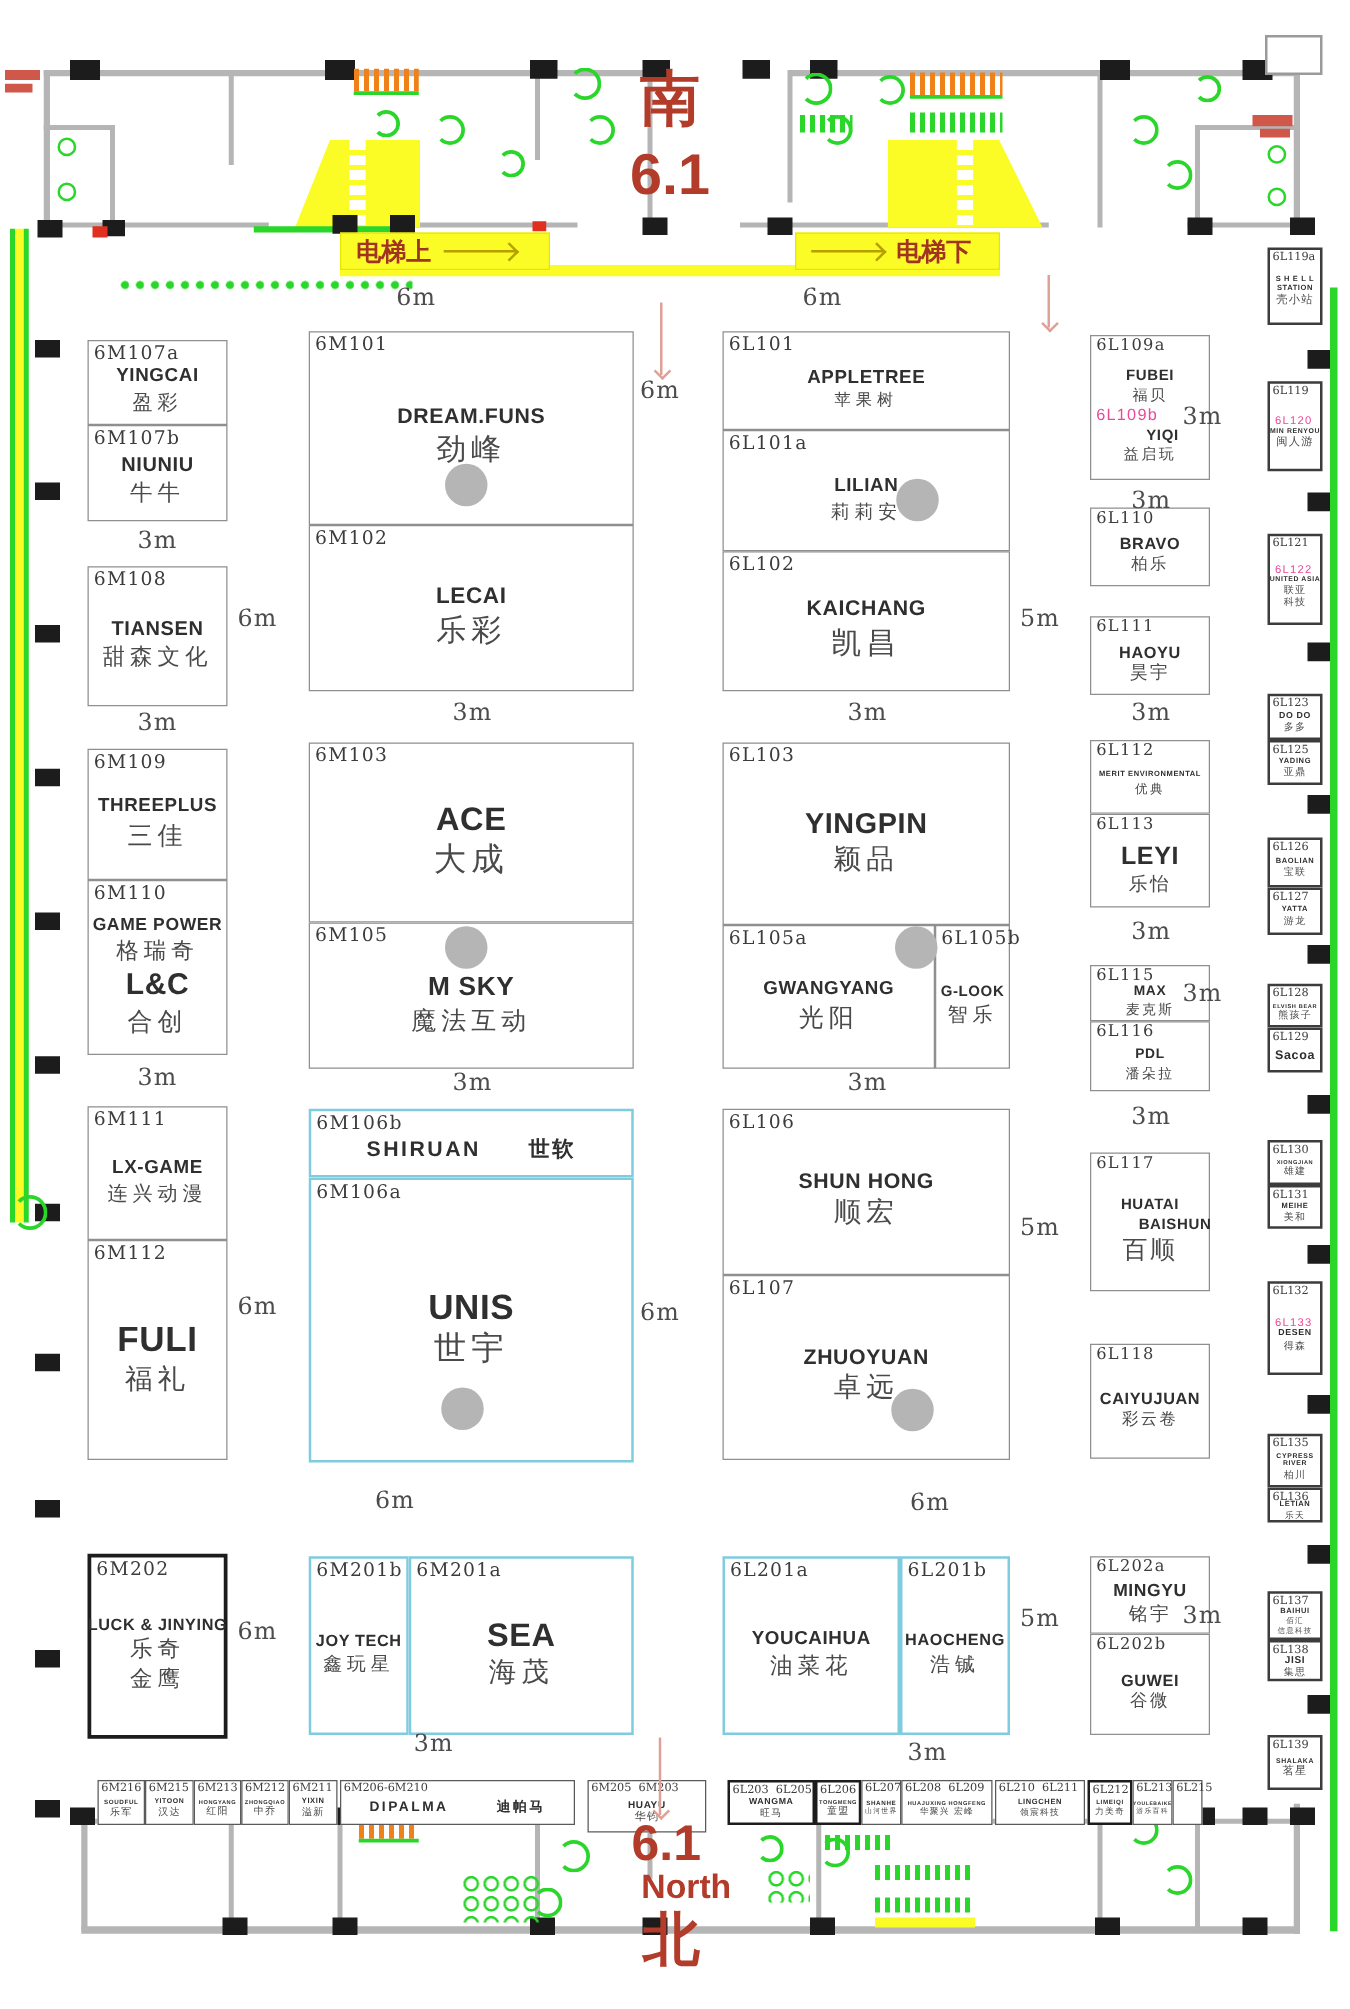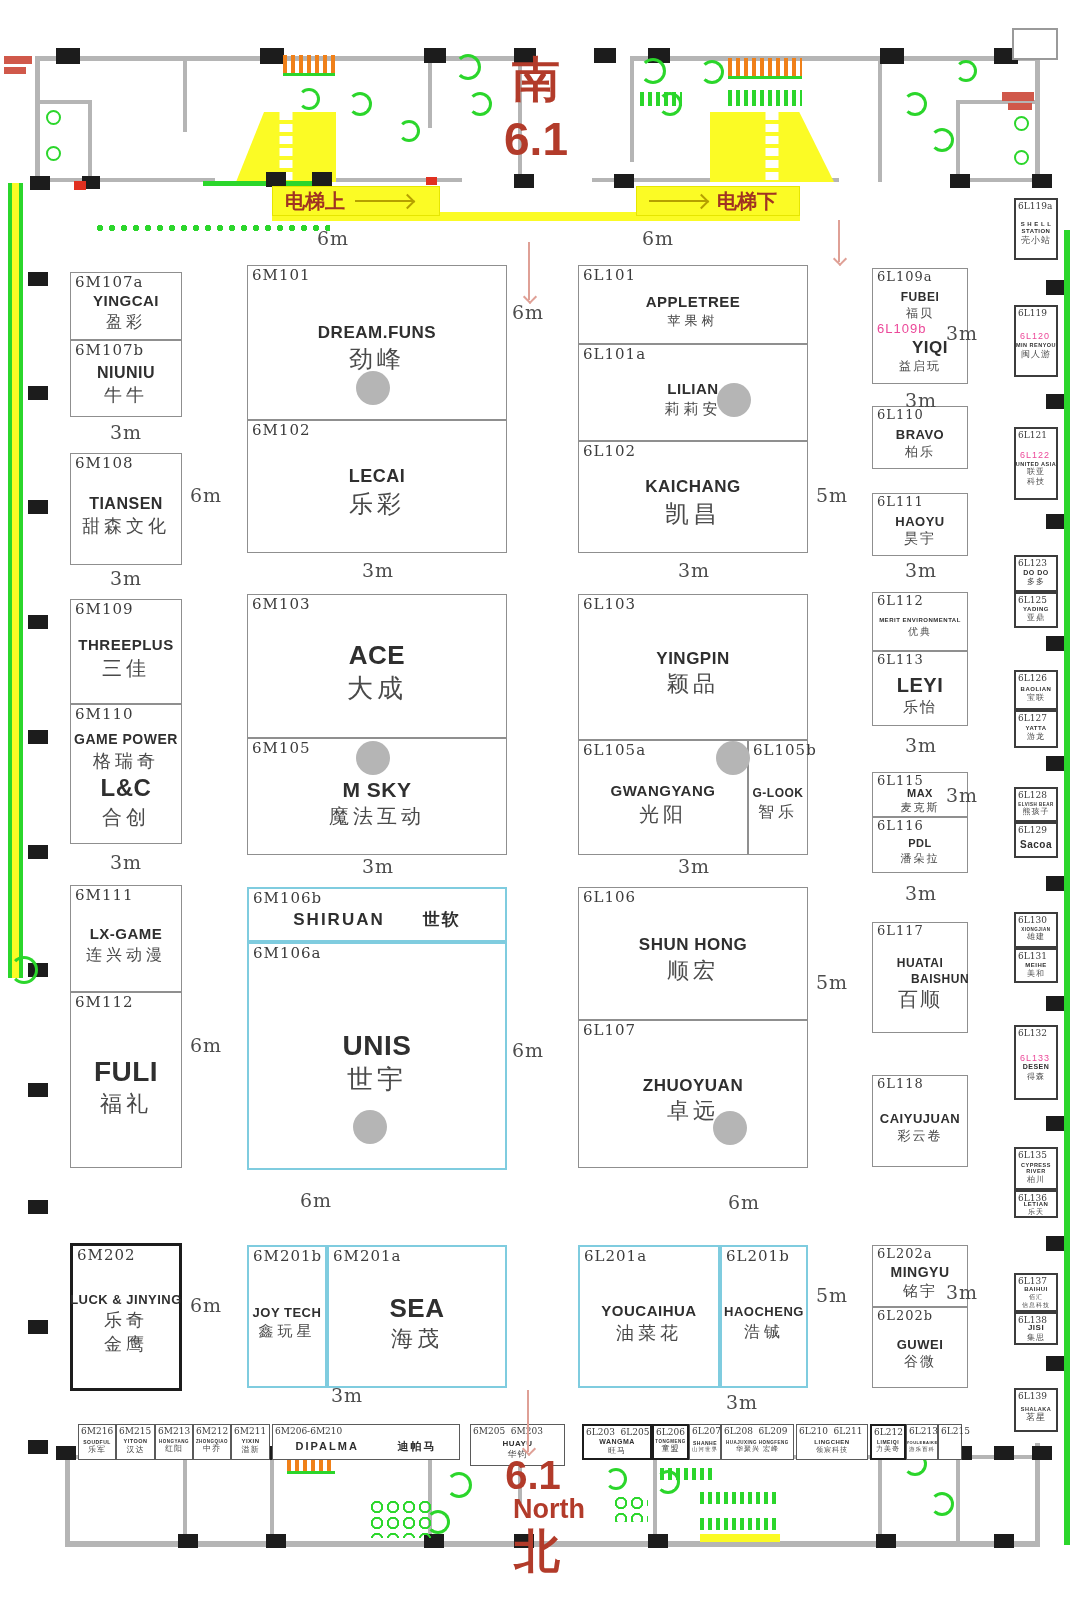--- a/index.html
+++ b/index.html
@@ -324,21 +324,21 @@
       <div class="booth n" style="left: 578px; top: 441px; width: 230px; height: 112px;">
         <div class="bid">6L102</div>
         <div class="bc">
           <div class="ln e" style="font-size: 17px;">KAICHANG</div>
           <div class="ln z" style="font-size: 24px;">凯昌</div>
         </div>
       </div>
       <div class="booth n" style="left: 578px; top: 594px; width: 230px; height: 146px;">
         <div class="bid">6L103</div>
         <div class="bc">
-          <div class="ln e" style="font-size: 17px;">YINGPIN</div>
+          <div class="ln e" style="font-size: 23px;">YINGPIN</div>
           <div class="ln z" style="font-size: 22px;">颖品</div>
         </div>
       </div>
       <div class="booth n" style="left: 578px; top: 740px; width: 170px; height: 115px;">
         <div class="bid">6L105a</div>
         <div class="bc">
           <div class="ln e" style="font-size: 15px;">GWANGYANG</div>
           <div class="ln z" style="font-size: 20px;">光阳</div>
         </div>
       </div>
@@ -376,21 +376,21 @@
           <div class="ln e" style="font-size: 13px;">HAOCHENG</div>
           <div class="ln z" style="font-size: 16px;">浩铖</div>
         </div>
       </div>
       <div class="booth n sm" style="left: 872px; top: 268px; width: 96px; height: 116px;">
         <div class="bid">6L109a</div>
         <div class="bc">
           <div class="ln e" style="font-size: 12px;">FUBEI</div>
           <div class="ln z" style="font-size: 12px;">福贝</div>
           <div class="ln i2" style="font-size: 13px;">6L109b</div>
-          <div class="ln e" style="font-size: 17px; margin-left: 20px;">YIQI</div>
+          <div class="ln e" style="font-size: 12px; margin-left: 20px;">YIQI</div>
           <div class="ln z" style="font-size: 12px;">益启玩</div>
         </div>
       </div>
       <div class="booth n sm" style="left: 872px; top: 406px; width: 96px; height: 63px;">
         <div class="bid">6L110</div>
         <div class="bc">
           <div class="ln e" style="font-size: 13px;">BRAVO</div>
           <div class="ln z" style="font-size: 13px;">柏乐</div>
         </div>
       </div>

